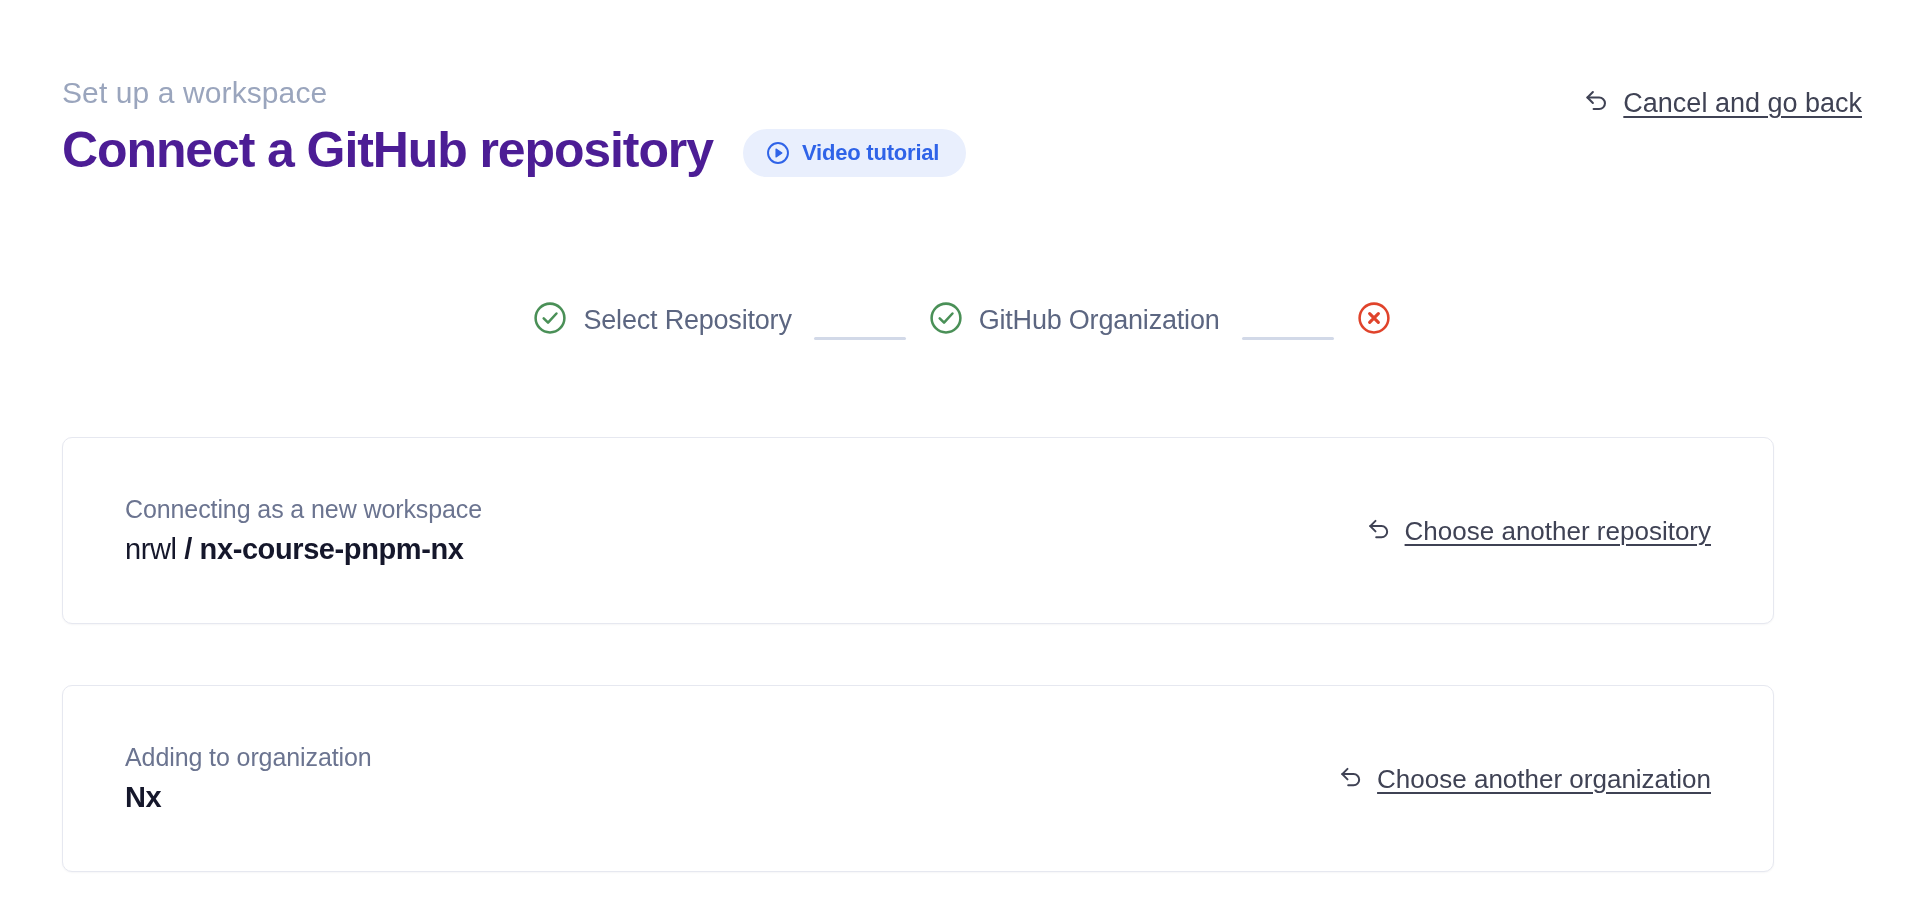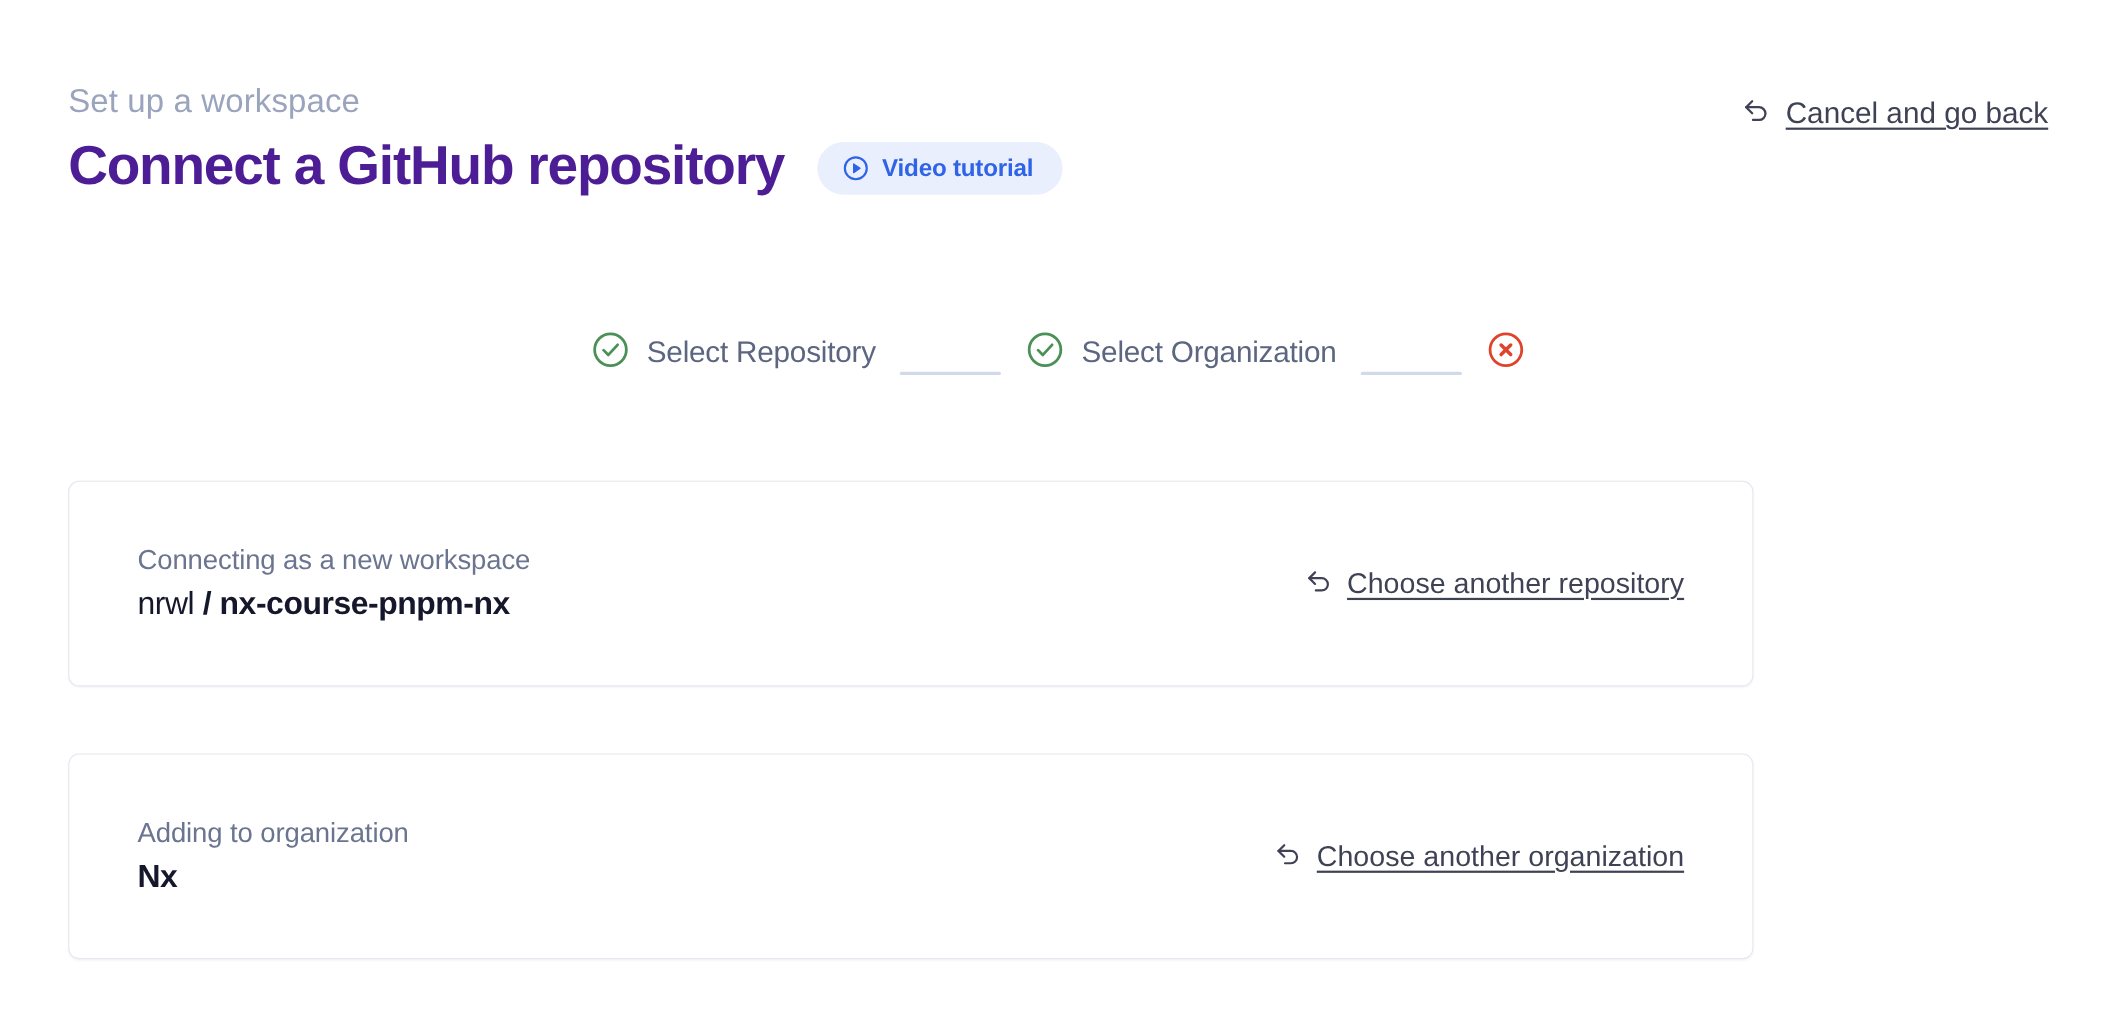--- a/index.html
+++ b/index.html
@@ -124,21 +124,21 @@
     border-radius: 2px;
     margin: 0 22px;
     flex: none;
   }
   .step-icon { display: block; flex: none; }
 
   
   .card {
     position: absolute;
     left: 62px;
-    width: 1532px;
+    width: 1712px;
     background: #ffffff;
     border: 1.5px solid #e6e8f0;
     border-radius: 10px;
     box-shadow: 0 1px 2px rgba(25,30,60,.04);
   }
   #card-repository { top: 437px; height: 187px; }
   #card-organization { top: 685px; height: 187px; }
 
   .card-inner {
     position: relative;
@@ -237,21 +237,21 @@
 
     <span class="step-connector"></span>
 
     <div class="step">
       <span class="step-icon">
         <svg width="36" height="36" viewBox="0 0 24 24" fill="none" stroke="#4a9057" stroke-width="1.7" stroke-linecap="round" stroke-linejoin="round">
           <circle cx="12" cy="12" r="9.6"></circle>
           <path d="M7.8 12.2 L10.7 15.1 L16.3 9"></path>
         </svg>
       </span>
-      <span class="step-label">Select Organization</span>
+      <span class="step-label">GitHub Organization</span>
     </div>
 
     <span class="step-connector"></span>
 
     <div class="step">
       <span class="step-icon">
         <svg width="36" height="36" viewBox="0 0 24 24" fill="none" stroke="#e0432b" stroke-width="1.7" stroke-linecap="round" stroke-linejoin="round">
           <circle cx="12" cy="12" r="9.6"></circle>
           <path d="M9.1 9.1 L14.9 14.9 M14.9 9.1 L9.1 14.9" stroke-width="2.1"></path>
         </svg>

